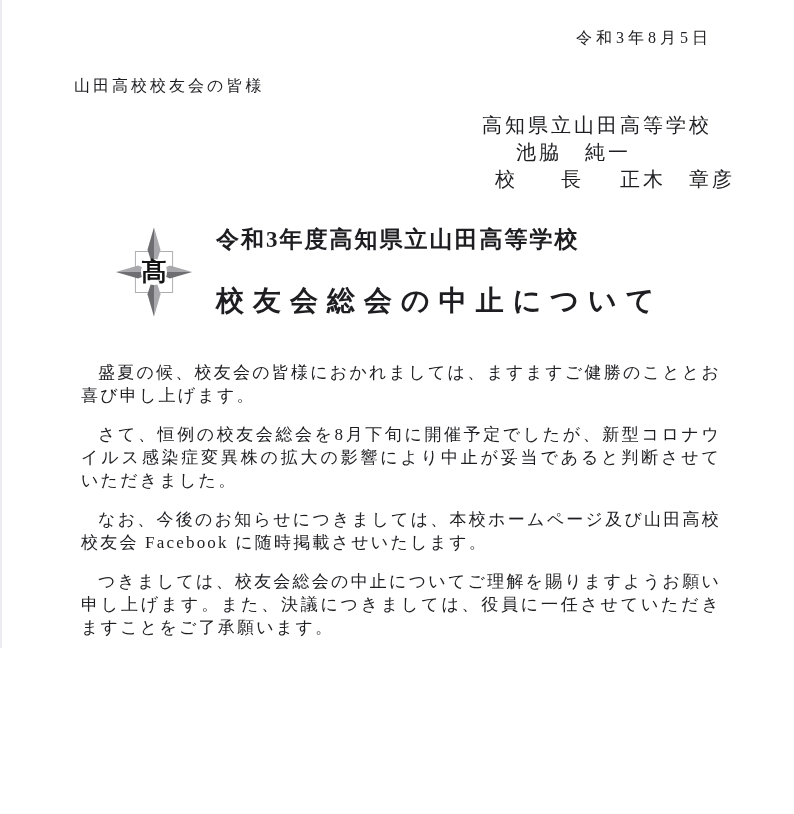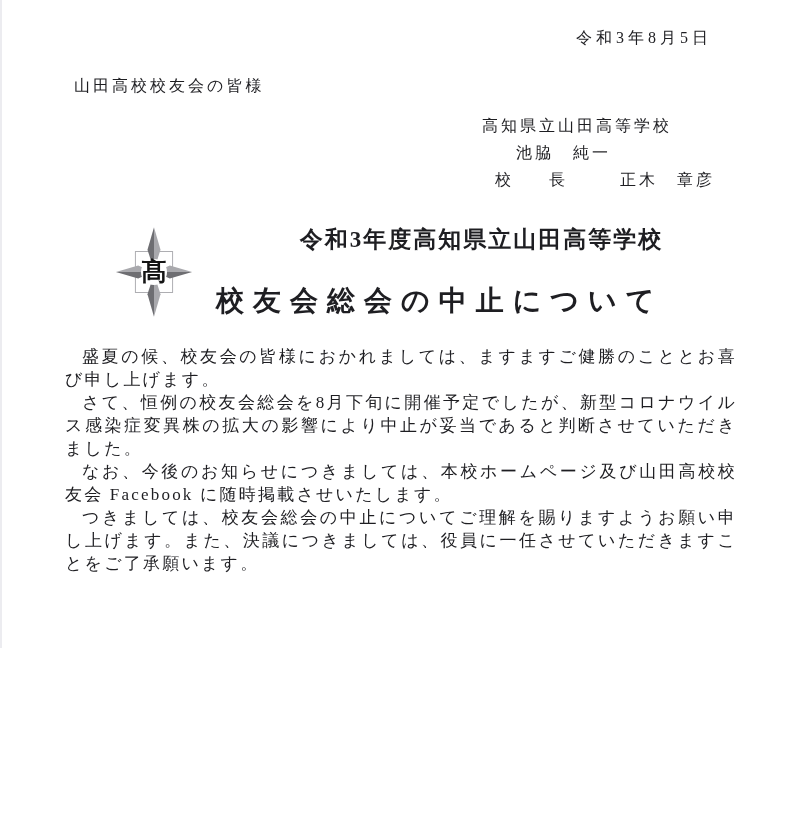--- a/index.html
+++ b/index.html
@@ -16,40 +16,40 @@
   .date{
     position:absolute;top:28px;right:82px;
     font-size:16px;letter-spacing:4px;white-space:nowrap;
   }
   .addressee{
     position:absolute;top:76px;left:72px;
     font-size:16px;letter-spacing:3px;white-space:nowrap;
   }
   .sender{
     position:absolute;top:112px;left:480px;
-    font-size:16px;line-height:27px;
+    font-size:20px;line-height:27px;
   }
   .sender .org{letter-spacing:3px;white-space:nowrap;}
   .sender .role-row{display:flex;margin-left:13px;white-space:nowrap;}
   .sender .role-title{width:104px;letter-spacing:2px;}
   .sender .role-name{margin-left:21px;letter-spacing:3px;}
   .heading{
     position:absolute;top:224px;left:112px;
     display:flex;align-items:center;
   }
   .emblem{width:80px;height:94px;flex:0 0 auto;}
   .title-lines{margin-left:22px;font-weight:bold;}
-  .title-line1{font-size:23px;letter-spacing:2px;white-space:nowrap;text-align:right;}
+  .title-line1{font-size:23px;letter-spacing:2px;white-space:nowrap;}
   .title-line2{font-size:28px;letter-spacing:9px;margin-top:27px;white-space:nowrap;}
   .body-text{
     position:absolute;top:345px;left:63px;width:672px;
     font-size:17px;line-height:23px;letter-spacing:2.2px;
     text-align:justify;
   }
-  .body-text p{margin:0;text-indent:1em;}
+  .body-text p{margin:16px;text-indent:1em;}
   .emblem text{
     font-family:"Liberation Serif","DejaVu Serif",serif;
     font-weight:bold;
   }
 </style>
 </head>
 <body>
 
 <div class="page">
 

